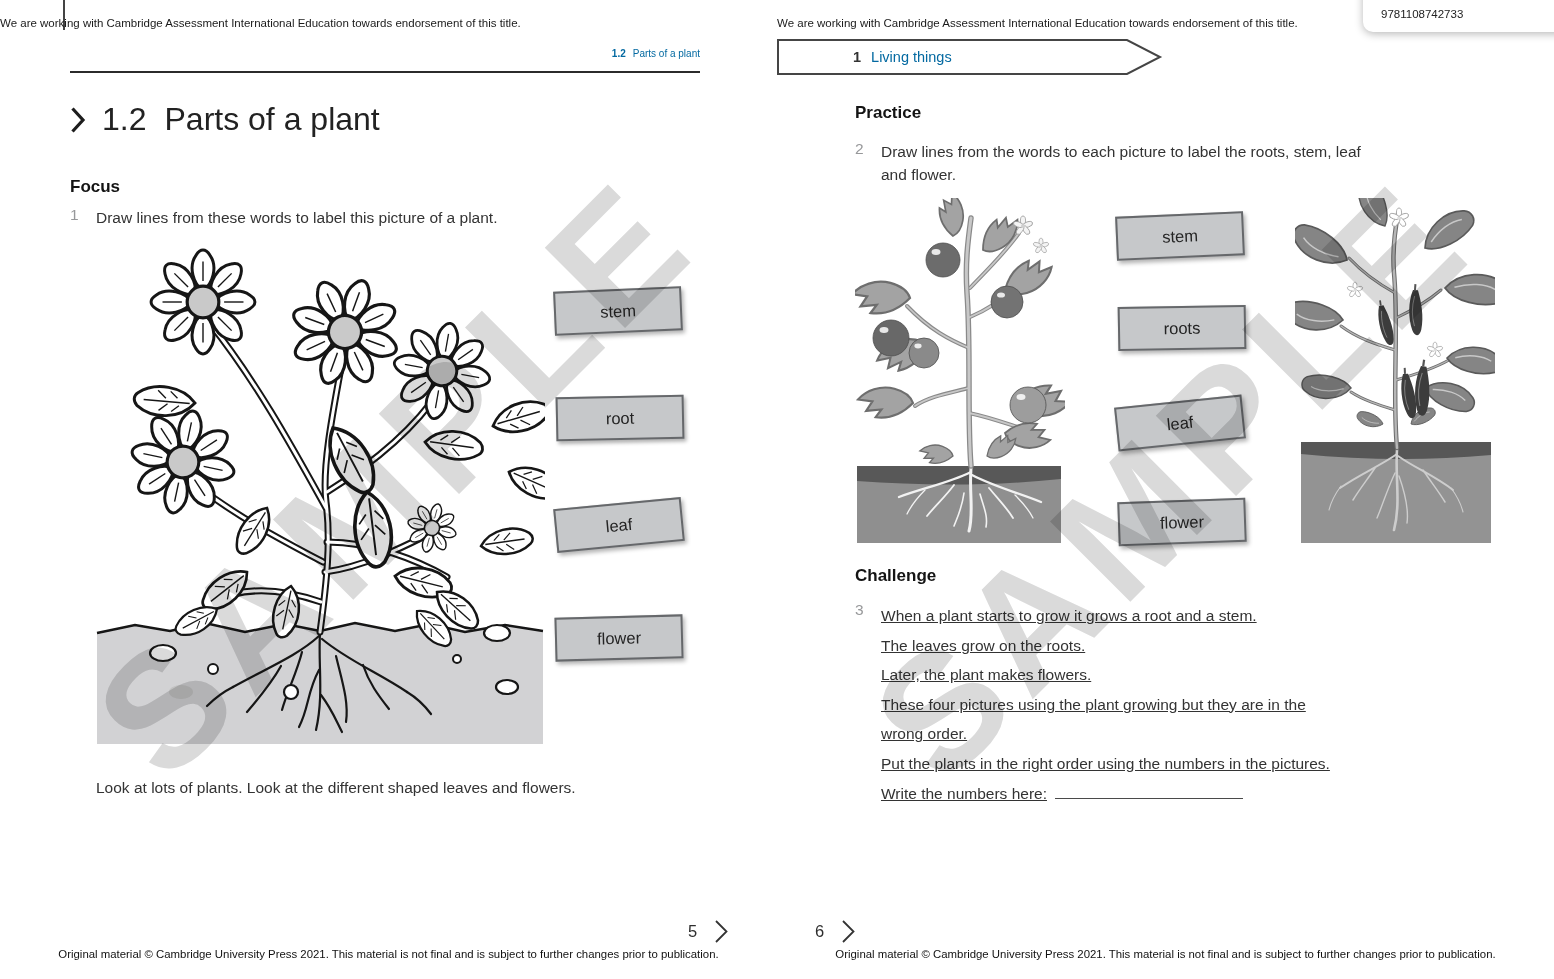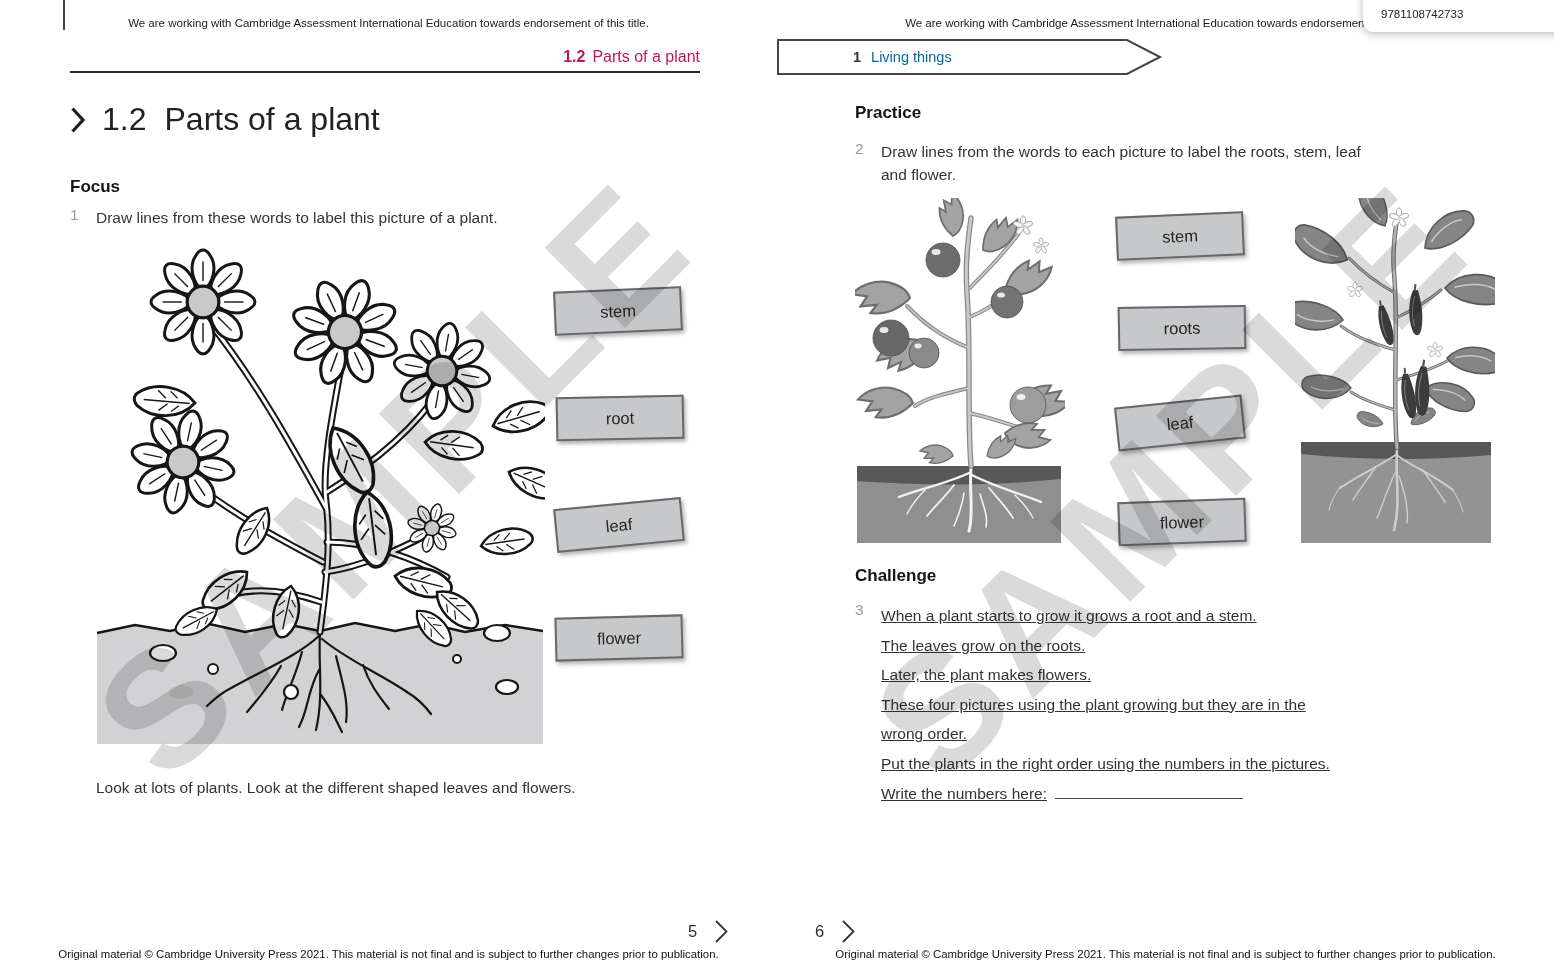--- a/index.html
+++ b/index.html
@@ -4,22 +4,22 @@
 <style>
   html,body{margin:0;padding:0;}
   body{
     position:relative;width:1554px;height:979px;background:#ffffff;
     font-family:"Liberation Sans", sans-serif;color:#333;overflow:hidden;
   }
   .abs{position:absolute;}
   .page{position:absolute;top:0;width:777px;height:979px;}
   #left-page{left:0;}
   #right-page{left:777px;}
-  .endorsement{left:0;width:777px;top:17px;text-align:center;font-size:11.5px;color:#1a1a1a;}
-  .running-head{left:70px;width:630px;top:48px;text-align:right;font-size:16px;color:#be185d;}
+  .endorsement{left:0;width:777px;top:17px;text-align:left;font-size:11.5px;color:#1a1a1a;}
+  .running-head{left:70px;width:630px;top:48px;text-align:right;font-size:10px;color:#0369a1;}
   .running-head .rh-num{font-weight:bold;margin-right:7px;}
   .rule{left:70px;top:71px;width:630px;height:2px;background:#2b2b2b;}
   .title-row{left:70px;top:101px;display:flex;align-items:center;}
   .title-row .t-num{font-size:32px;color:#222;margin-left:16px;}
   .title-row .t-text{font-size:32px;color:#222;margin-left:18px;}
   .sec-heading{font-size:17px;font-weight:bold;color:#141414;}
   .q-row{display:flex;align-items:flex-start;}
   .q-num{width:26px;flex:0 0 26px;font-size:15.5px;color:#97989a;}
   .q-text{font-size:15.5px;color:#333;line-height:1.5;}
   .word-box{

